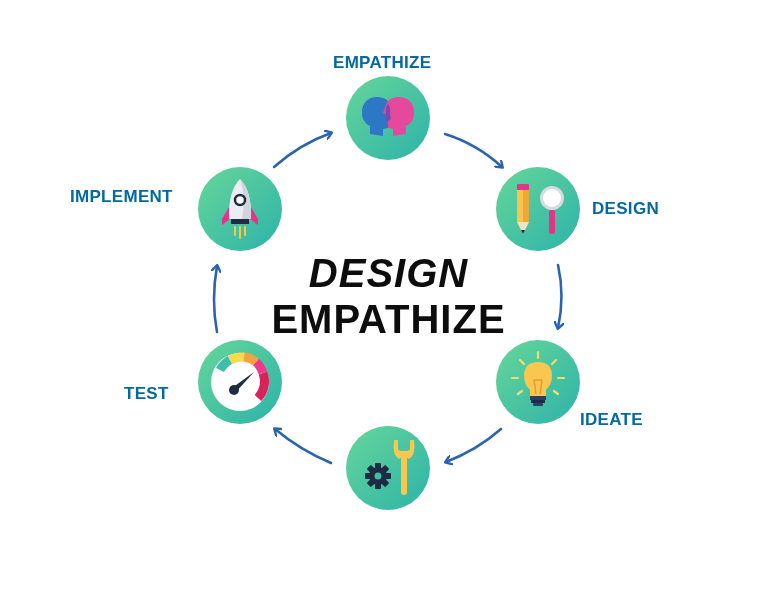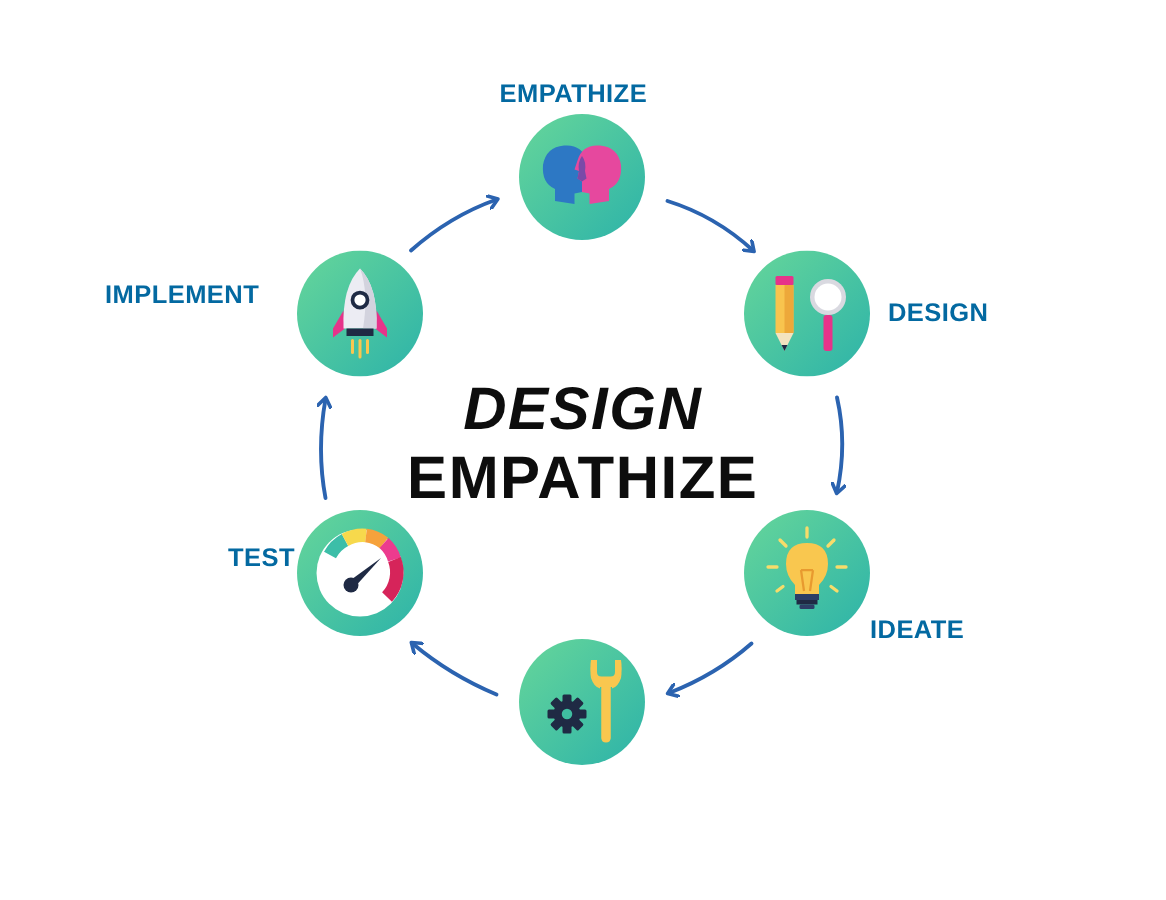--- a/index.html
+++ b/index.html
@@ -121,21 +121,21 @@
         <rect x="-3" y="-13" width="6" height="26" rx="1" transform="rotate(45)"></rect>
         <rect x="-3" y="-13" width="6" height="26" rx="1" transform="rotate(-45)"></rect>
         <circle r="3.5" fill="#3fbea1"></circle>
       </g>
       <path d="M49,14 L49,24 Q49,28 53,28 L55,28 L55,66 Q55,69 58,69 Q61,69 61,66 L61,28 L63,28 Q67,28 67,24 L67,14 Q69,20 68,26 Q66,32 62,33 L62,30 L54,30 L54,33 Q50,32 48,26 Q47,20 49,14 Z" fill="#f9c74f"></path>
       <rect x="55" y="28" width="6" height="40" rx="2" fill="#f9c74f"></rect>
       <path d="M48,14 Q46,26 54,32 L62,32 Q70,26 68,14 L64,14 L64,22 Q64,25 61,25 L55,25 Q52,25 52,22 L52,14 Z" fill="#f9c74f"></path>
     </svg>
   </div>
 
-  <div class="label" style="left:124px; top:362px;margin-left:28px;">TEST</div>
+  <div class="label" style="left:124px; top:384px;">TEST</div>
   <div class="node" style="left:198px; top:340px;">
     <svg width="84" height="84" viewBox="0 0 84 84">
       <defs>
         <linearGradient id="cg5" x1="0" y1="0" x2="1" y2="1">
           <stop offset="0" stop-color="#66d69a"></stop>
             <stop offset="1" stop-color="#2db3a9"></stop>
         </linearGradient>
       </defs>
       <circle cx="42" cy="42" r="42" fill="url(#cg5)"></circle>
       <circle cx="42" cy="42" r="29" fill="#ffffff"></circle>

